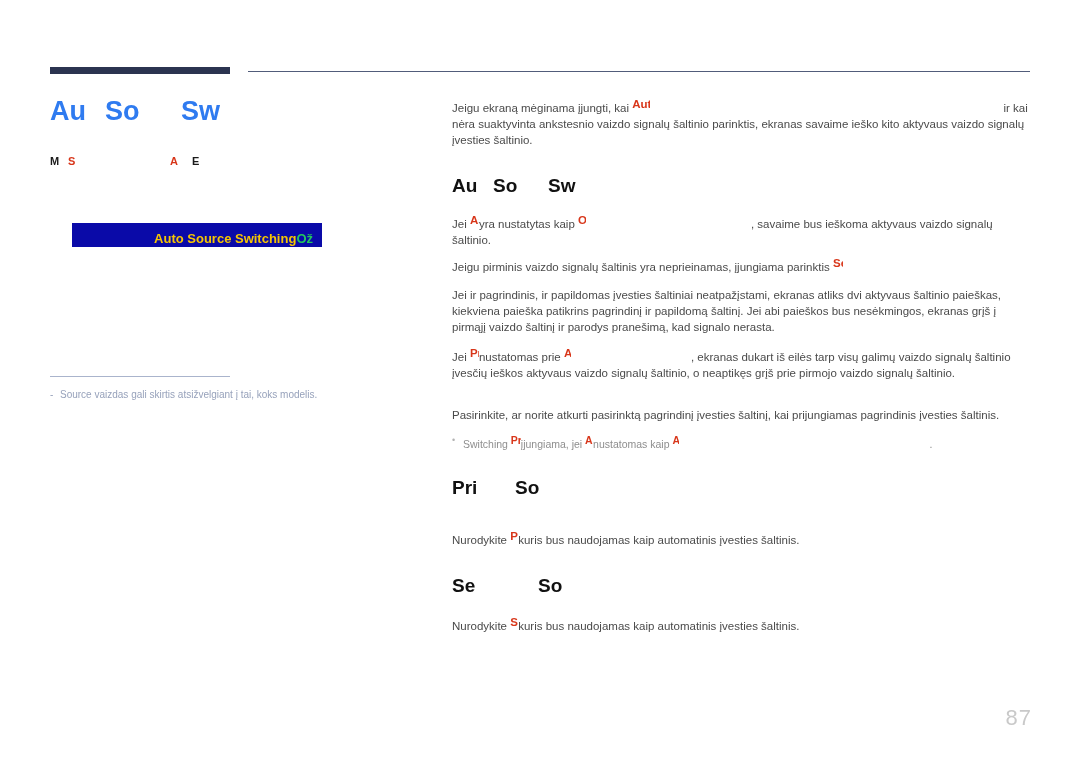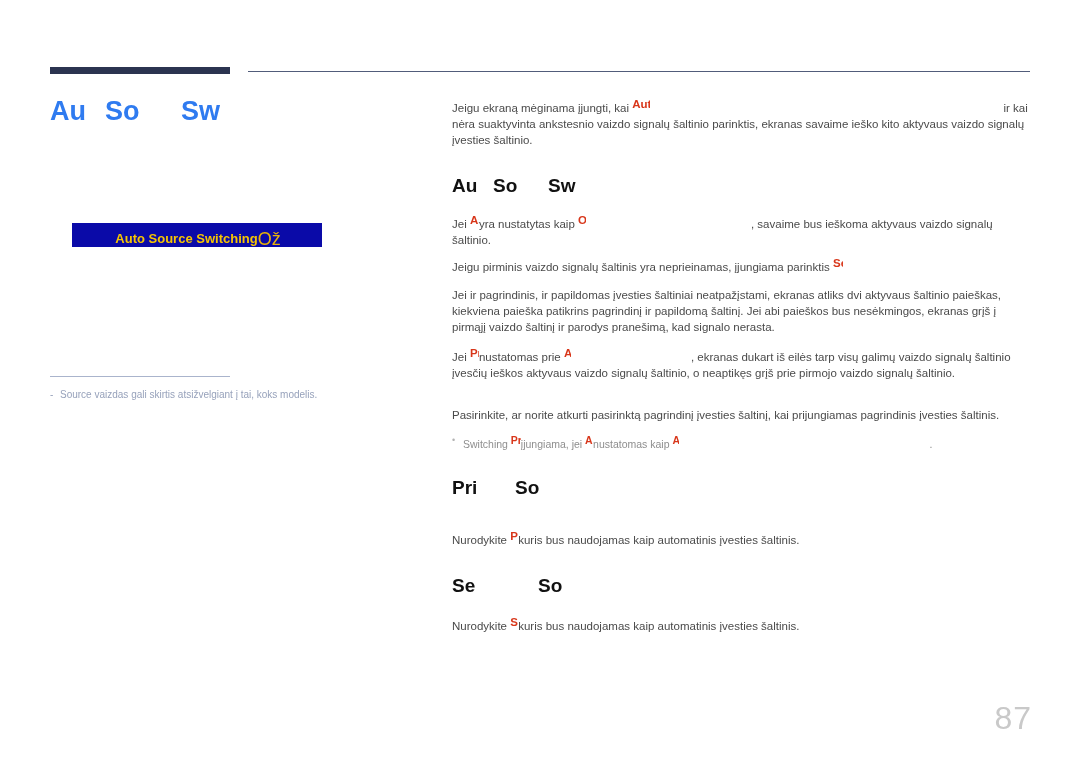--- a/index.html
+++ b/index.html
@@ -90,34 +90,34 @@
   
   #osd-widget {
     position: absolute;
     left: 72px;
     top: 223px;
     width: 250px;
     height: 24px;
     background: #0a0aa8;
     display: flex;
     align-items: center;
-    justify-content: center;
+    justify-content: flex-end;
     box-sizing: border-box;
     padding: 8px 9px 0 11px;
   }
   #osd-widget .osd-label {
     font-size: 13px;
     font-weight: 700;
     color: #f7c600;
     line-height: 24px;
   }
   #osd-widget .osd-value {
-    font-size: 18px;
-    font-weight: 400;
-    color: #eab308;
+    font-size: 13px;
+    font-weight: 700;
+    color: #22c55e;
     line-height: 24px;
   }
 
   
   #left-footnote {
     position: absolute;
     left: 50px;
     top: 376px;
     width: 320px;
   }
@@ -222,40 +222,43 @@
     color: #b3b3b3;
     font-size: 9px;
     line-height: 15px;
   }
 
   
   #page-number {
     position: absolute;
     right: 48px;
     bottom: 28px;
-    font-size: 32px;
+    font-size: 22px;
     color: #c9c9c9;
     letter-spacing: 1px;
     line-height: 34px;
   }
 </style>
 </head>
 <body>
 
 <div id="header-rules">
   <div class="rule-thick"></div>
   <div class="rule-thin"></div>
 </div>
 
 <div id="left-column">
 
   <div class="left-heading">
     <span class="seg s1">Au</span><span class="gap-a"></span><span class="seg s2">So</span><span class="gap-b"></span><span class="seg s3">Sw</span>
   </div>
 
+  <div class="left-menupath">
+    <span class="tok dark t1">M</span><span class="gap1"></span><span class="tok red t2">S</span><span class="gap2"></span><span class="tok red t3">A</span><span class="gap3"></span><span class="tok dark t4">E</span>
+  </div>
 
 </div>
 
 <div id="osd-widget">
   <span class="osd-label">Auto Source Switching</span>
   <span class="osd-value">Ož</span>
 </div>
 
 <div id="left-footnote">
   <div class="fn-rule"></div>

